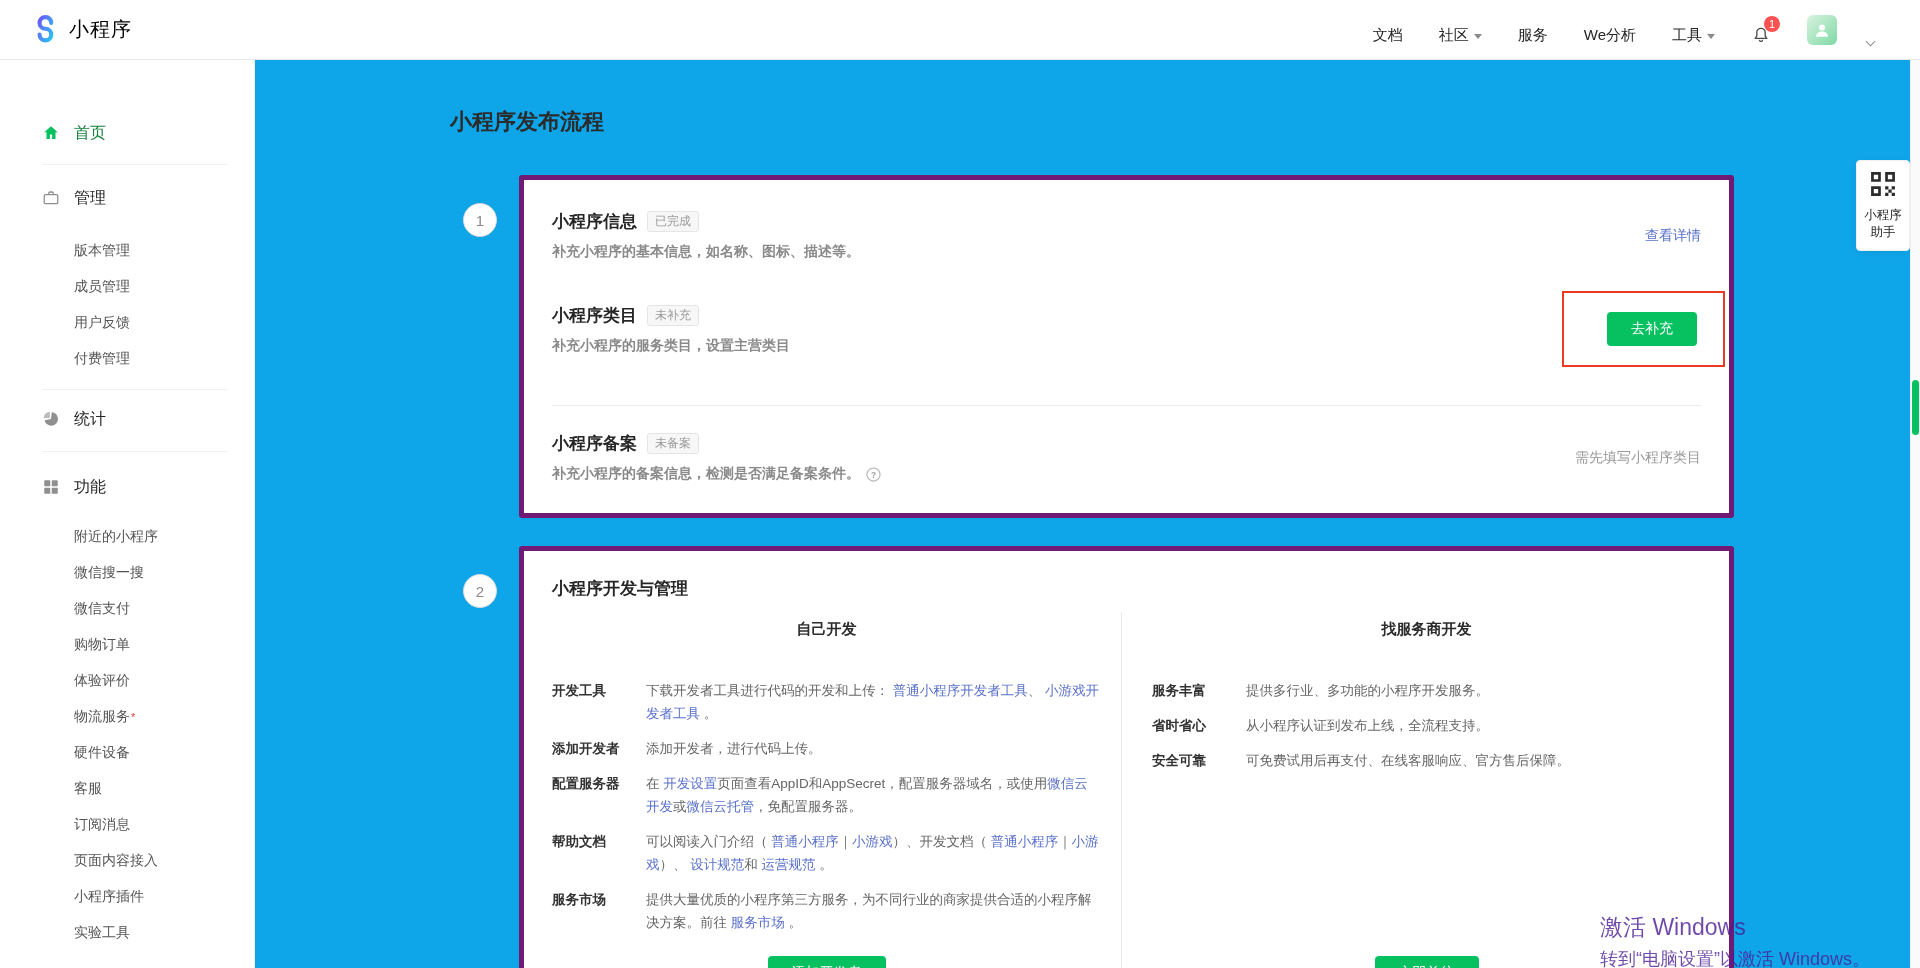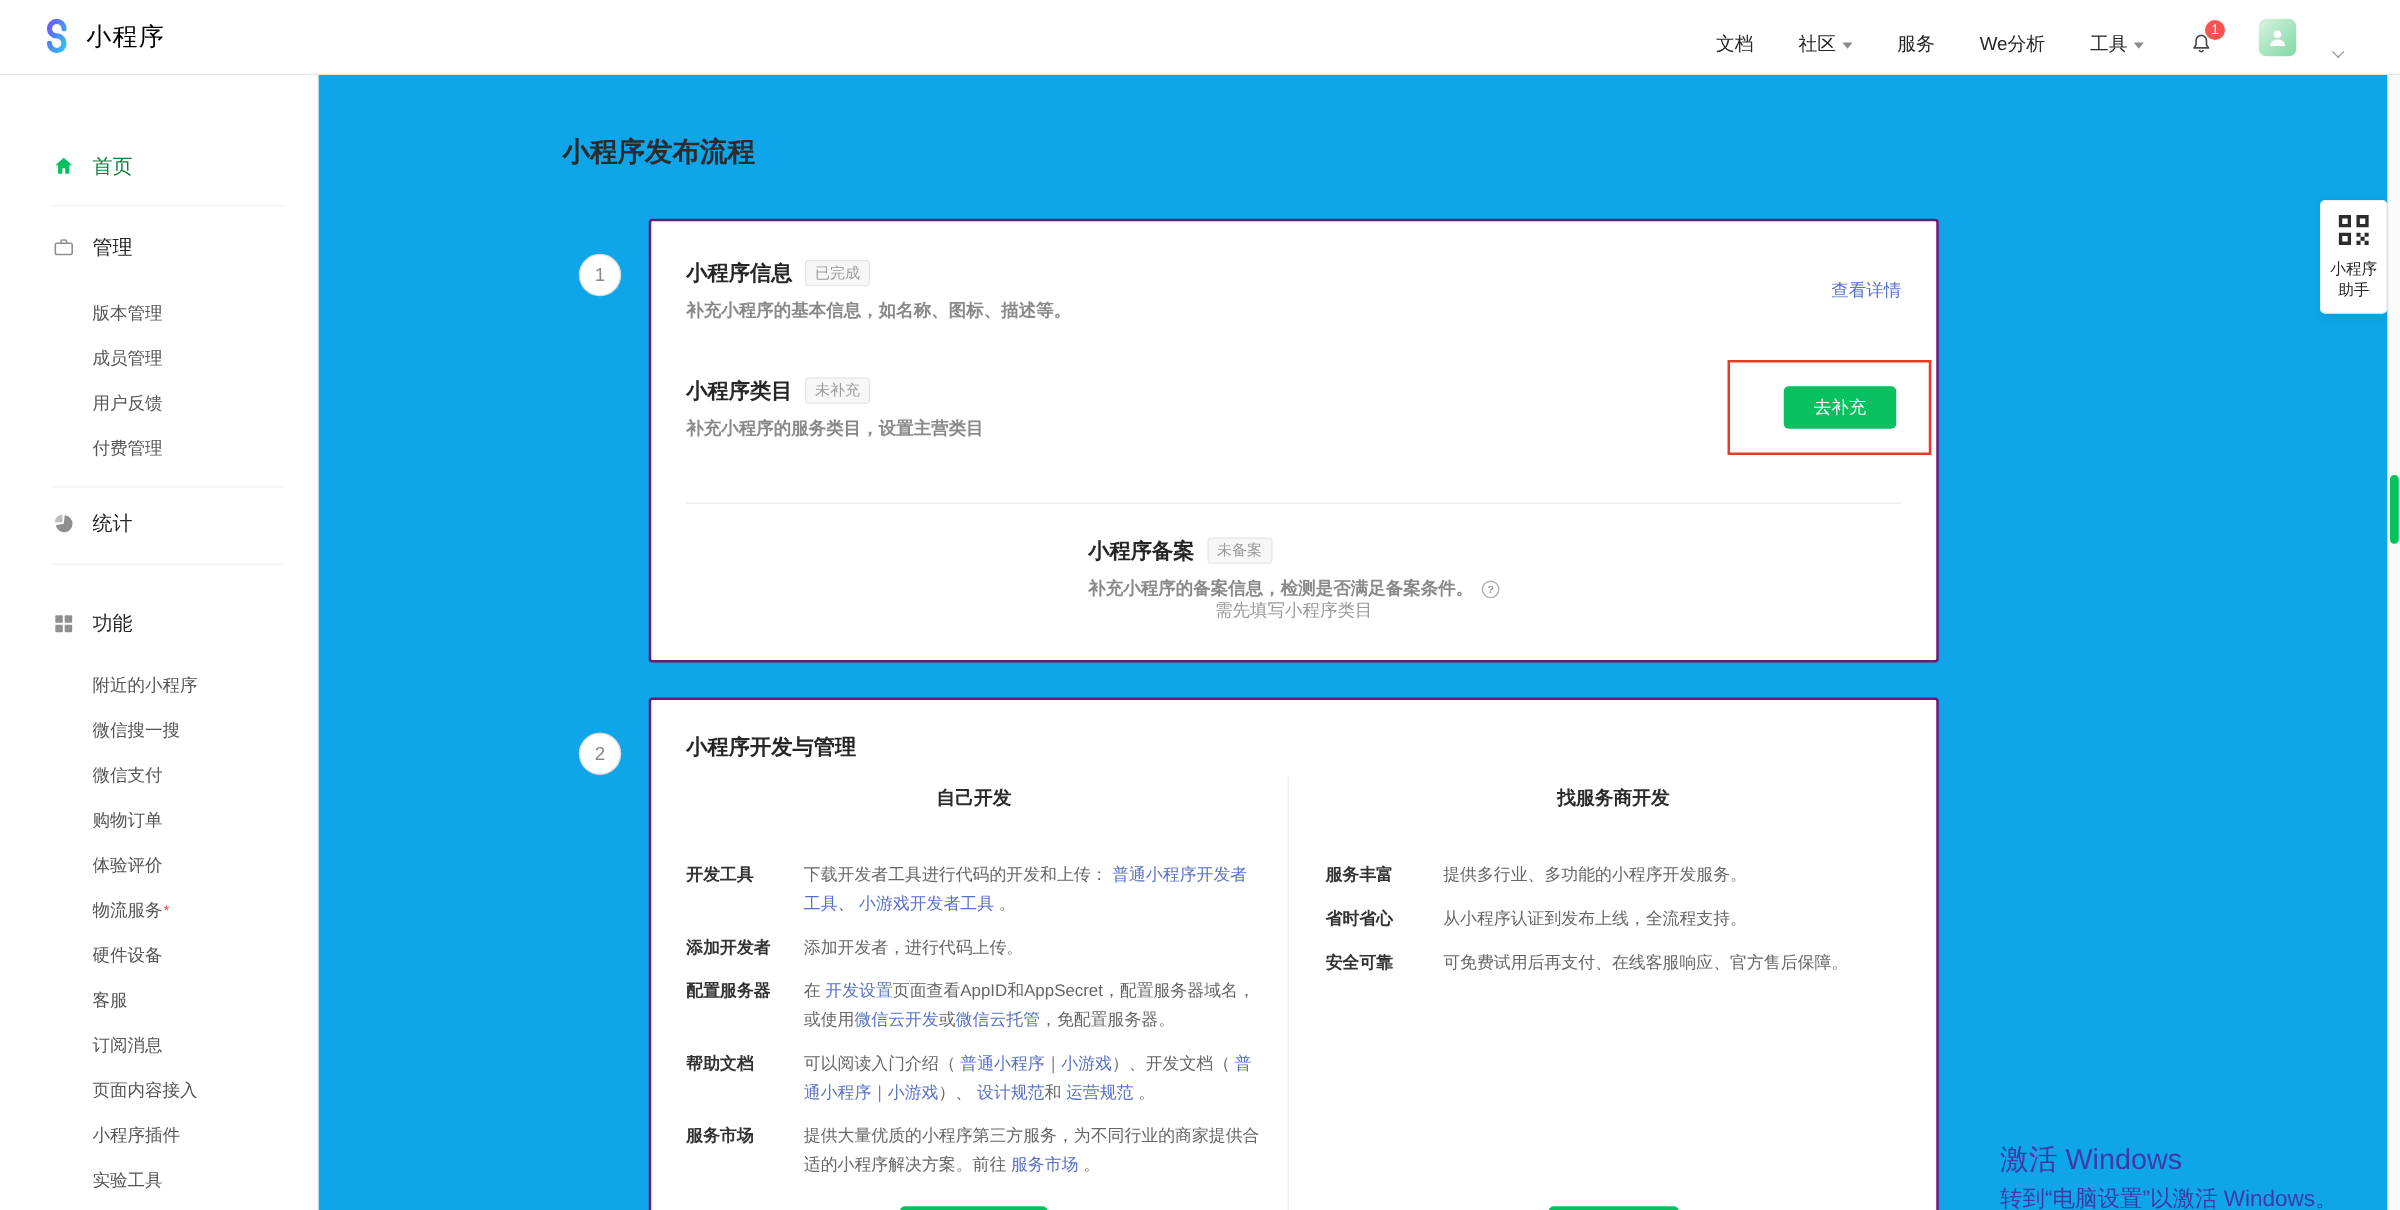--- a/index.html
+++ b/index.html
@@ -18,38 +18,38 @@
   .avatar { width:30px; height:30px; border-radius:6px; background:linear-gradient(135deg,#d8f3e0,#7fd9a4); display:flex; align-items:center; justify-content:center; cursor:pointer; overflow:hidden; }
   .chev { width:7px; height:7px; border:solid #8f8f8f; border-width:0 1.5px 1.5px 0; transform:rotate(45deg); margin:-4px 0 0 -6px; cursor:pointer; }
 
   
   .page-body { display:flex; height:908px; }
   aside { width:255px; background:#fff; border-right:1px solid #e9e9e9; padding:60px 0 0 42px; flex-shrink:0; }
   .side-home { display:flex; align-items:center; gap:14px; color:#15803d; font-size:16px; height:26px; cursor:pointer; }
   .side-divider { border-top:1px solid #f0f0f0; margin-right:27px; }
   .d1 { margin-top:18px; } .d2 { margin-top:12px; } .d3 { margin-top:19px; }
   .side-header { display:flex; align-items:center; gap:14px; font-size:16px; color:#262626; height:26px; cursor:pointer; }
-  .s1 { margin-top:20px; } .s2 { margin-top:16px; } .s3 { margin-top:34px; }
+  .s1 { margin-top:20px; } .s2 { margin-top:16px; } .s3 { margin-top:22px; }
   aside ul { list-style:none; }
   .m1 { margin-top:22px; } .m2 { margin-top:19px; }
   aside li { height:36px; display:flex; align-items:center; padding-left:32px; font-size:14px; color:#555; cursor:pointer; }
   .mark { color:#e84335; font-size:11px; vertical-align:super; margin-left:1px; }
 
   main { flex:1; background:#0ea5e9; padding:48px 0 0 195px; position:relative; overflow:hidden; }
   h1 { font-size:22px; line-height:28px; font-weight:600; color:#2b2b2b; }
   .step { display:flex; align-items:flex-start; margin-top:39px; }
   .step2 { margin-top:28px; }
   .step-circle { width:34px; height:34px; flex-shrink:0; border:1px solid #d9d9d9; border-radius:50%; background:#fff; color:#8a8a8a; font-size:15px; display:flex; align-items:center; justify-content:center; margin:28px 22px 0 13px; }
-  .card { width:1032px; background:#fff; border:2px solid #701a75; border-radius:3px; padding:0 28px; box-shadow:0 1px 2px rgba(0,0,0,0.03); }
+  .card { width:1215px; background:#fff; border:5px solid #701a75; border-radius:3px; padding:0 28px; box-shadow:0 1px 2px rgba(0,0,0,0.03); }
 
   
   .c1row { display:flex; justify-content:space-between; align-items:center; }
   .r0 { padding:30px 0 30px; }
   .r1 { padding:0 0 38px; }
-  .r2 { padding:26px 0 30px;flex-direction:column; }
+  .r2 { padding:26px 0 30px; }
   .c1divider { border-top:1px solid #ececec; }
   .row-title { display:flex; align-items:center; gap:10px; font-size:17px; font-weight:600; color:#262626; }
   .badge { font-size:12px; font-weight:400; color:#9a9a9a; background:#f7f7f7; border:1px solid #e5e5e5; border-radius:3px; padding:2px 7px; line-height:15px; }
   .row-desc { margin-top:10px; font-size:14px; color:#8a8a8a; display:flex; align-items:center; gap:6px;font-weight:bold; }
   .view-link { color:#5970c9; font-size:14px; cursor:pointer; }
   .note { color:#999; font-size:14px; }
   .btn-green { background:#07c160; color:#fff; border:none; border-radius:4px; font-size:14px; padding:8px 24px; cursor:pointer; font-family:inherit; }
   .annotation { border:2px solid #ee3a23; padding:19px 26px 19px 43px; margin-right:-24px; }
 
   

